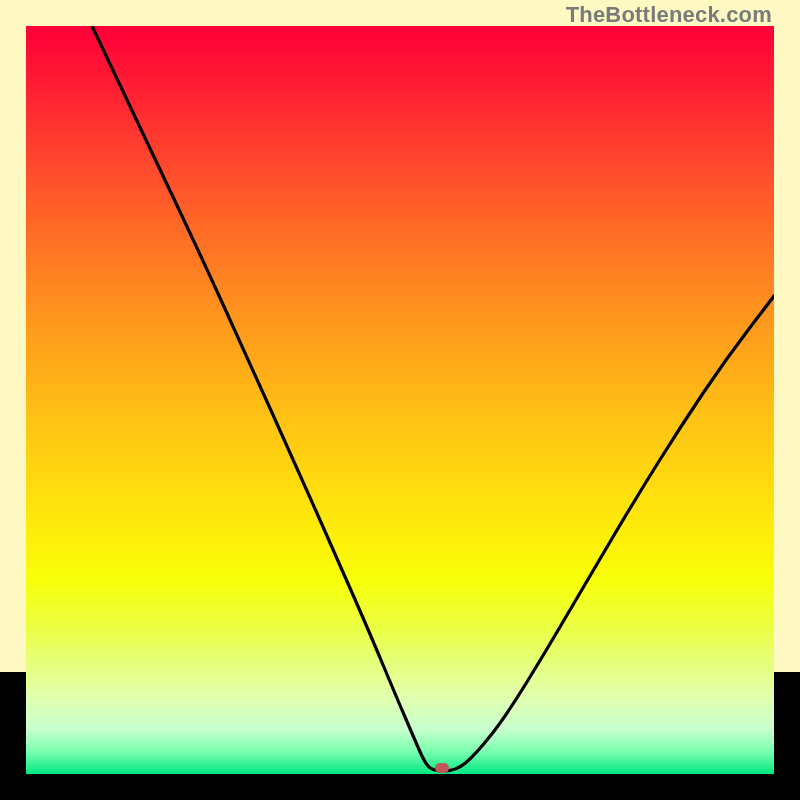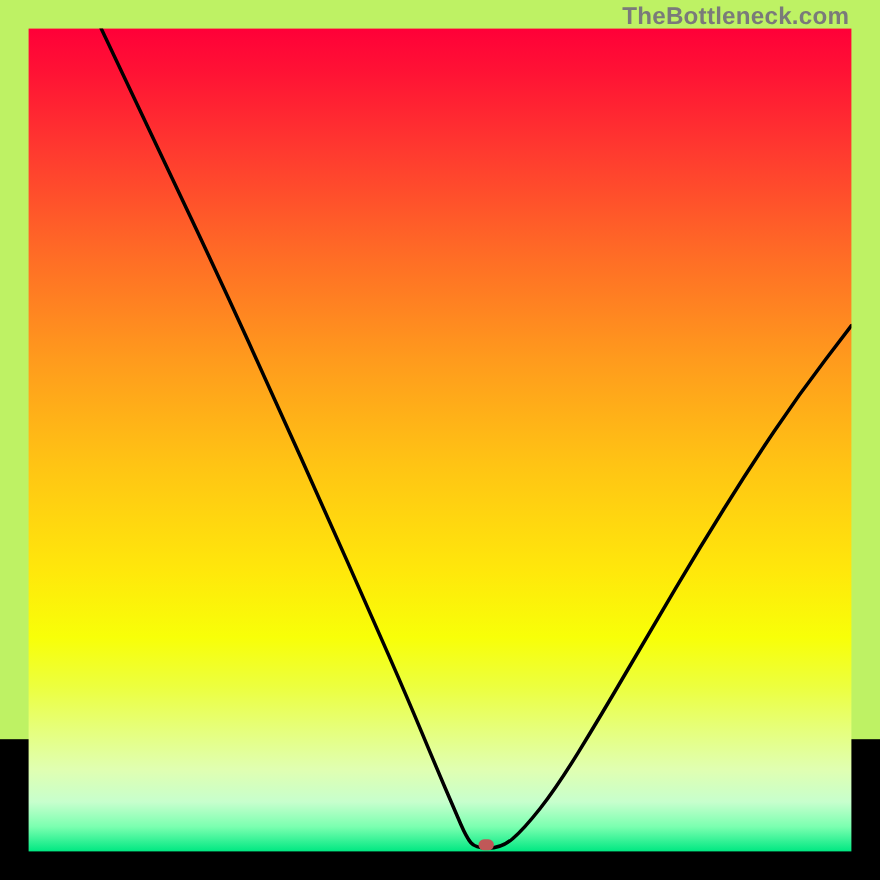--- a/index.html
+++ b/index.html
@@ -9,21 +9,21 @@
     height: 800px;
     background: #000;
     overflow: hidden;
   }
   .frame {
     position: absolute;
     top: 0;
     left: 0;
     width: 800px;
     height: 672px;
-    background: #bef264;
+    background: #fef9c3;
   }
   .plot-area {
     position: absolute;
     top: 26px;
     left: 26px;
     width: 748px;
     height: 748px;
     background: linear-gradient(to bottom,
       #ff0038 0%,
       #ff1534 6%,

